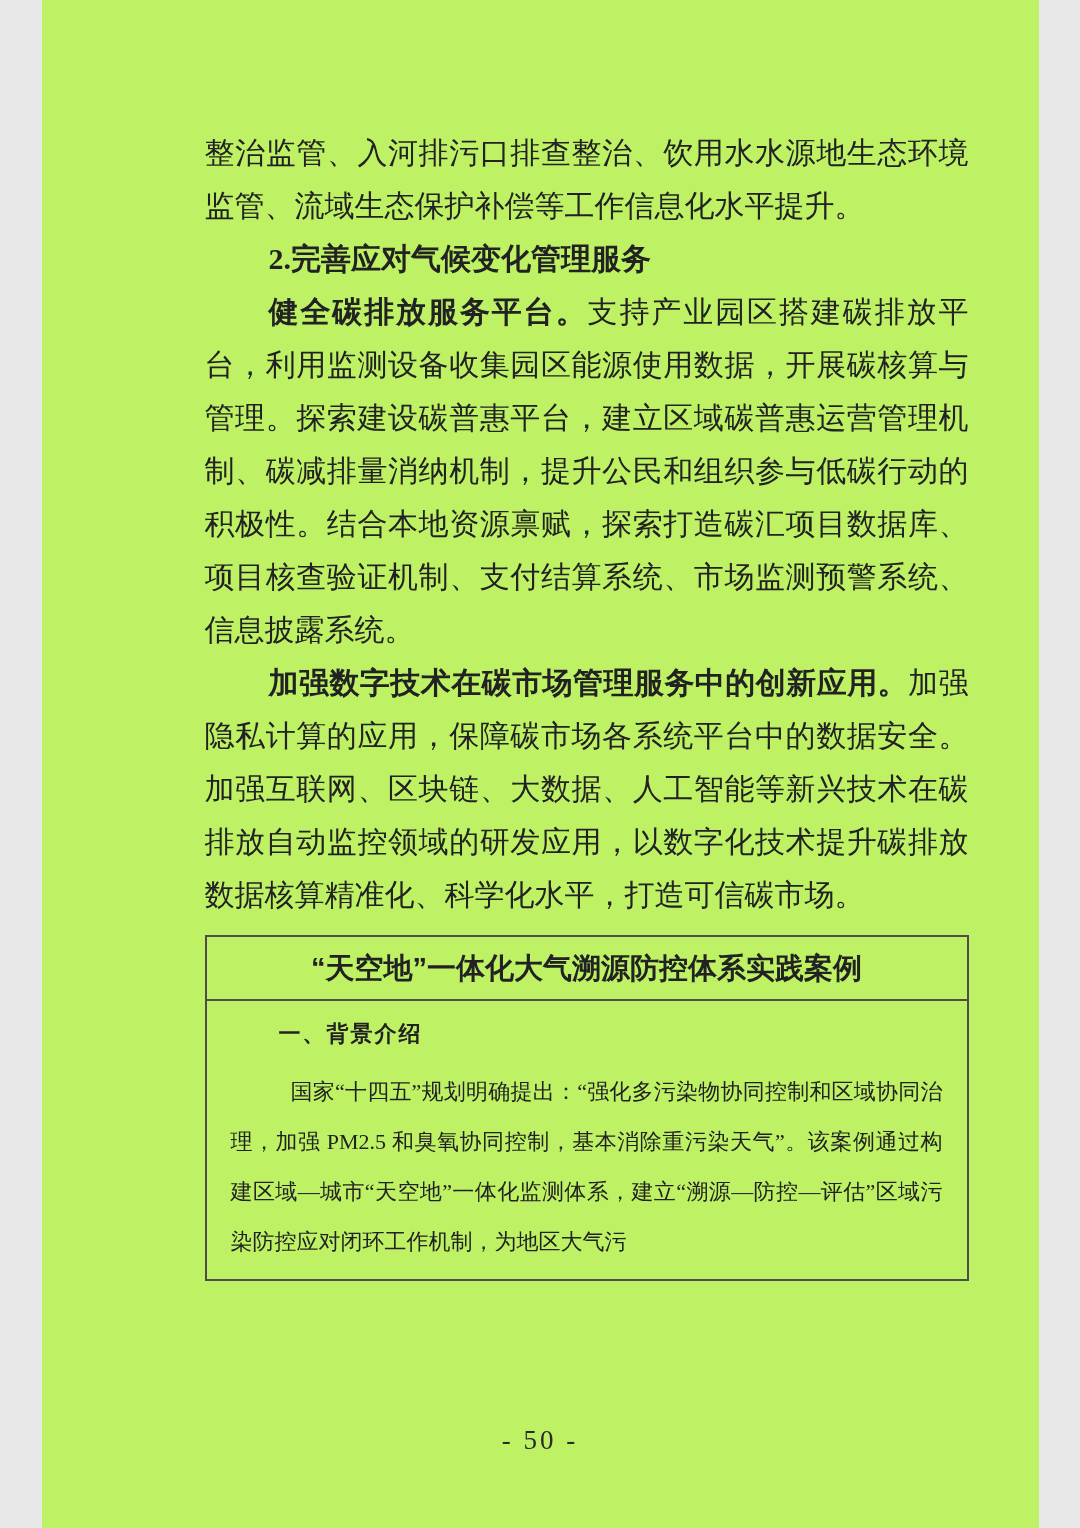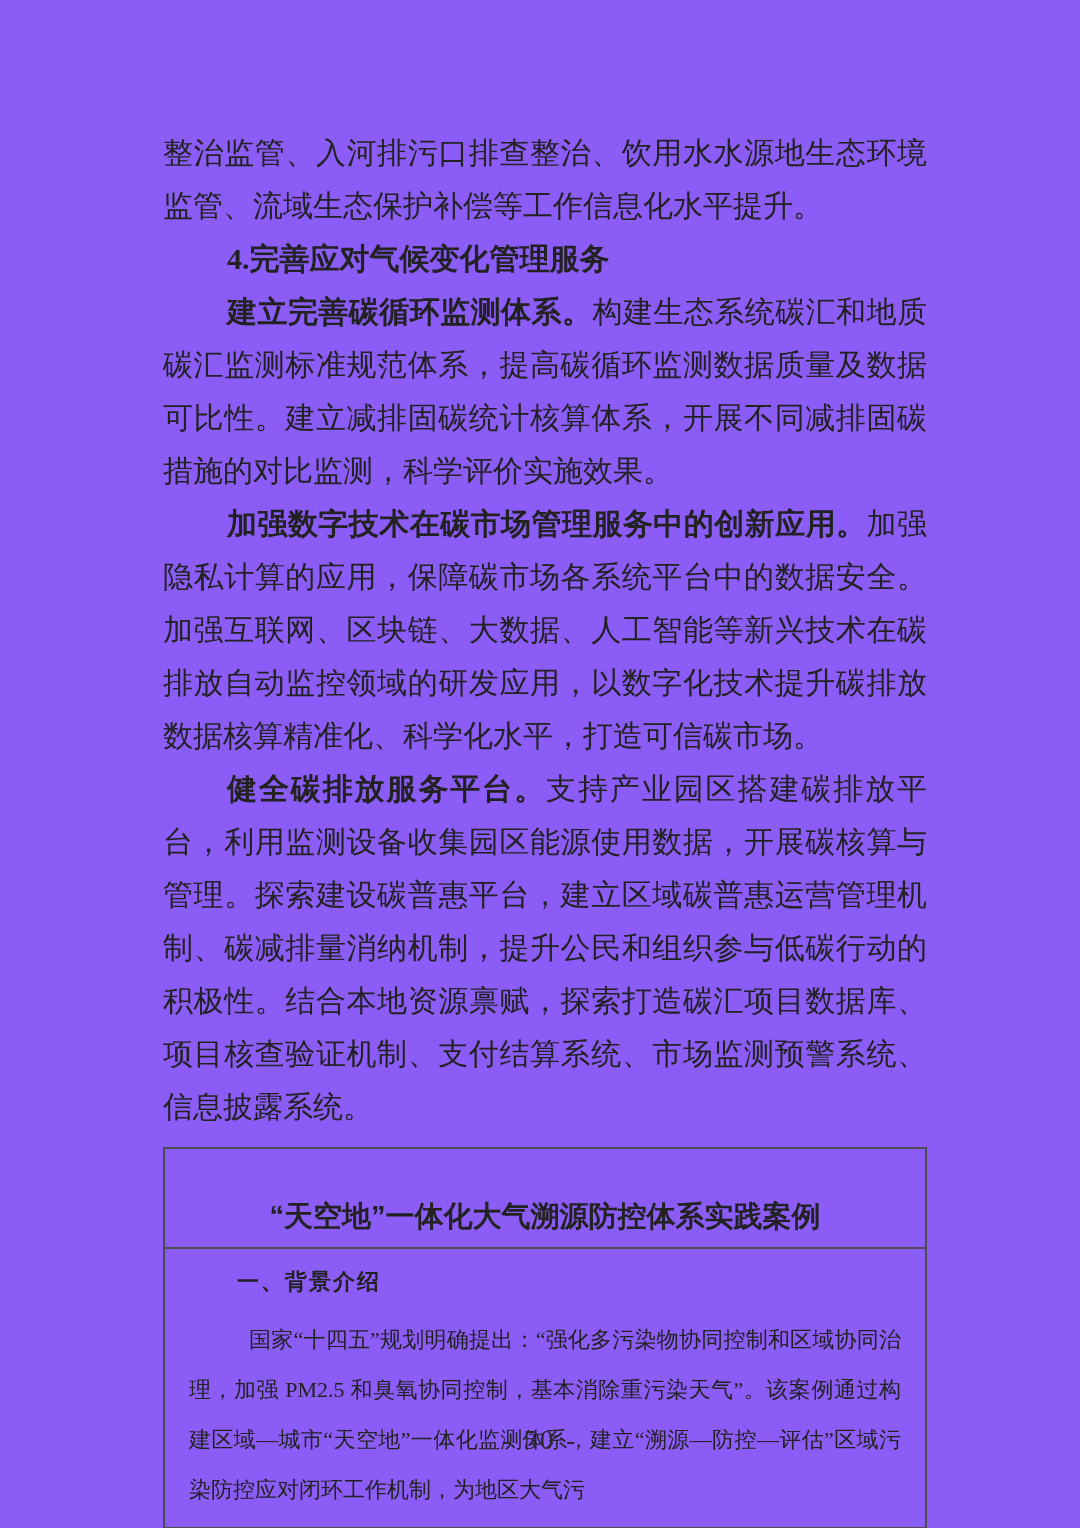--- a/index.html
+++ b/index.html
@@ -2,24 +2,24 @@
 <html><head>
 <meta charset="utf-8">
 <style>
   html, body {
     margin: 0;
     padding: 0;
     background: #e8e8e8;
   }
   .page {
     position: relative;
-    width: 1080px;
+    width: 997px;
     height: 1528px;
     margin: 0 auto;
-    background: #8b5cf6;
+    background: #bef264;
     color: #222;
     font-family: "Liberation Serif", "DejaVu Serif", serif;
     overflow: hidden;
   }
   .content {
     position: absolute;
     left: 163px;
     top: 126px;
     width: 764px;
     font-size: 30px;
@@ -47,21 +47,20 @@
     border: 2px solid #4d4d4d;
   }
   .case-box-title {
     text-align: center;
     font-family: "Liberation Sans", "DejaVu Sans", sans-serif;
     font-weight: bold;
     font-size: 29px;
     line-height: 36px;
     padding: 13px 10px;
     border-bottom: 2px solid #4d4d4d;
-    margin-top: 36px;
   }
   .case-box-body {
     padding: 8px 16px 4px 16px;
     font-size: 22px;
     line-height: 50px;
   }
   .case-heading {
     margin: 0;
     font-weight: bold;
     text-indent: 56px;
@@ -84,27 +83,26 @@
   }
 </style>
 </head>
 <body>
 
 <div class="page">
   <div class="content">
 
     <p class="para">整治监管、入河排污口排查整治、饮用水水源地生态环境监管、流域生态保护补偿等工作信息化水平提升。</p>
 
-    <h3 class="section-heading">4.完善应对气候变化管理服务</h3>
+    <h3 class="section-heading">2.完善应对气候变化管理服务</h3>
 
-    <p class="para indent"><span class="lead">建立完善碳循环监测体系。</span><span>构建生态系统碳汇和地质碳汇监测标准规范体系，提高碳循环监测数据质量及数据可比性。建立减排固碳统计核算体系，开展不同减排固碳措施的对比监测，科学评价实施效果。</span></p>
+
+    <p class="para indent"><span class="lead">健全碳排放服务平台。</span><span>支持产业园区搭建碳排放平台，利用监测设备收集园区能源使用数据，开展碳核算与管理。探索建设碳普惠平台，建立区域碳普惠运营管理机制、碳减排量消纳机制，提升公民和组织参与低碳行动的积极性。结合本地资源禀赋，探索打造碳汇项目数据库、项目核查验证机制、支付结算系统、市场监测预警系统、信息披露系统。</span></p>
 
     <p class="para indent"><span class="lead">加强数字技术在碳市场管理服务中的创新应用。</span><span>加强隐私计算的应用，保障碳市场各系统平台中的数据安全。加强互联网、区块链、大数据、人工智能等新兴技术在碳排放自动监控领域的研发应用，以数字化技术提升碳排放数据核算精准化、科学化水平，打造可信碳市场。</span></p>
-
-    <p class="para indent"><span class="lead">健全碳排放服务平台。</span><span>支持产业园区搭建碳排放平台，利用监测设备收集园区能源使用数据，开展碳核算与管理。探索建设碳普惠平台，建立区域碳普惠运营管理机制、碳减排量消纳机制，提升公民和组织参与低碳行动的积极性。结合本地资源禀赋，探索打造碳汇项目数据库、项目核查验证机制、支付结算系统、市场监测预警系统、信息披露系统。</span></p>
 
     <div class="case-box">
       <div class="case-box-title">“天空地”一体化大气溯源防控体系实践案例</div>
       <div class="case-box-body">
         <p class="case-heading">一、背景介绍</p>
         <p class="case-para">国家“十四五”规划明确提出：“强化多污染物协同控制和区域协同治理，加强 PM2.5 和臭氧协同控制，基本消除重污染天气”。该案例通过构建区域—城市“天空地”一体化监测体系，建立“溯源—防控—评估”区域污染防控应对闭环工作机制，为地区大气污</p>
       </div>
     </div>
 
   </div>

